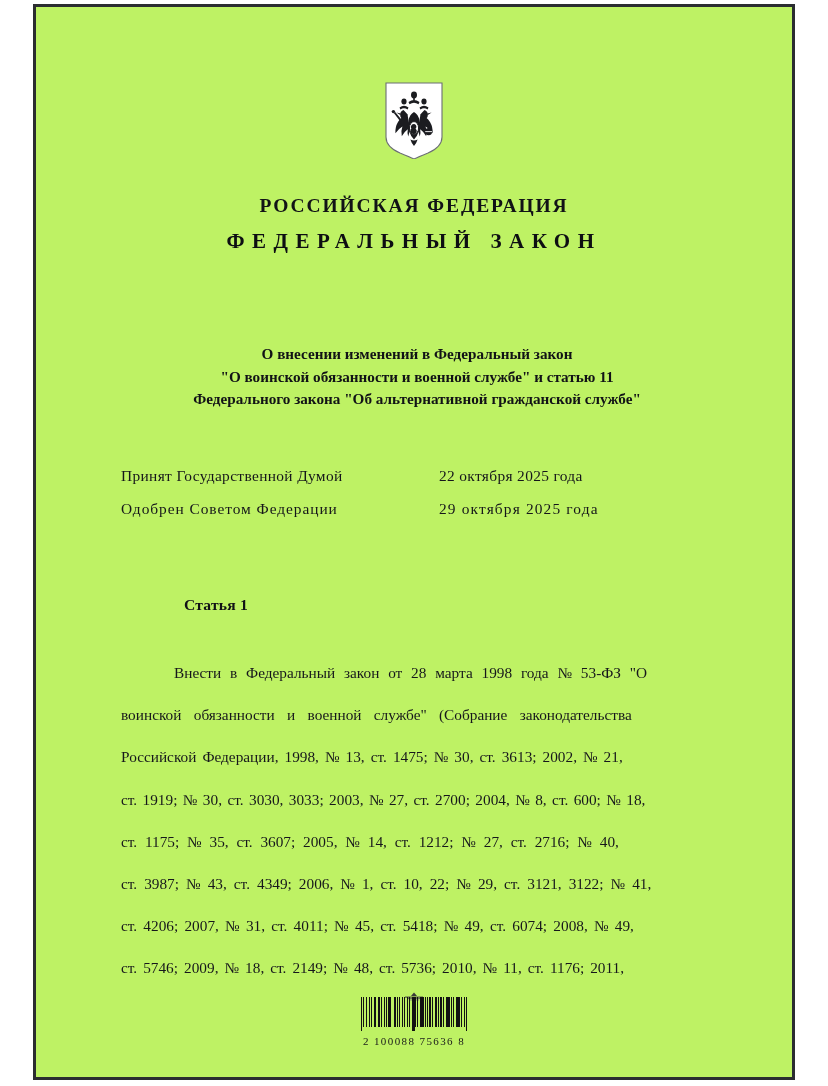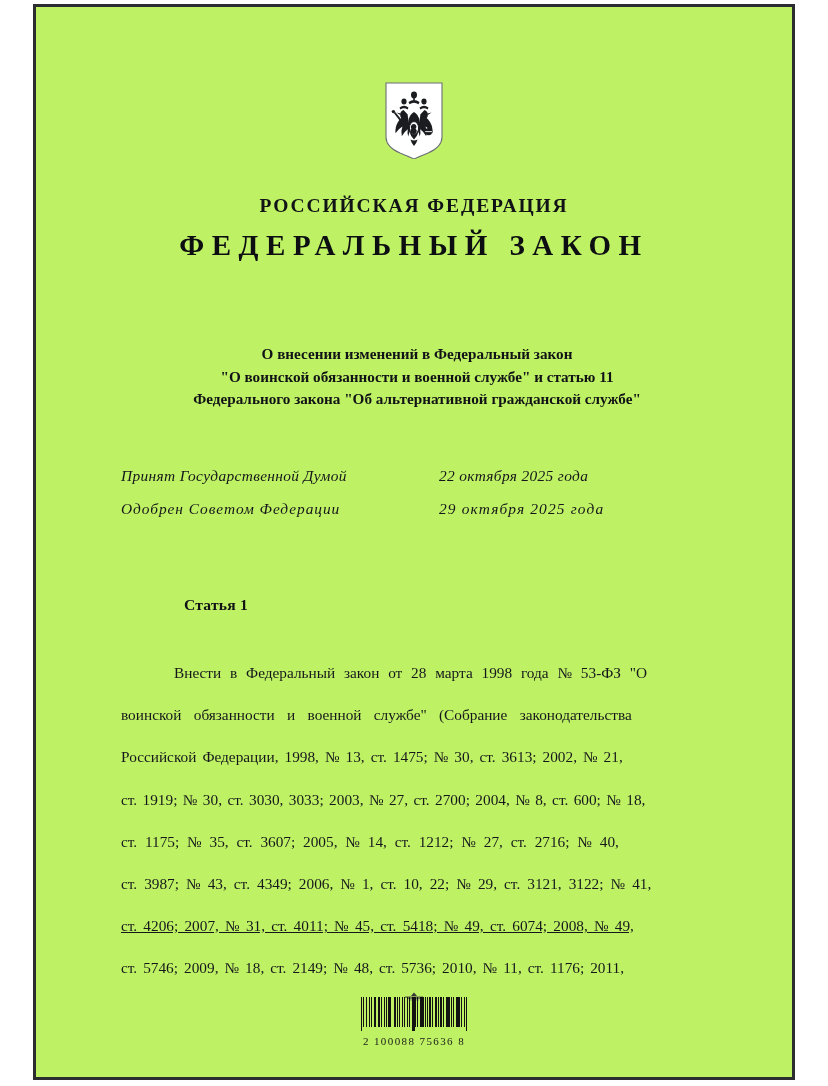--- a/index.html
+++ b/index.html
@@ -62,21 +62,21 @@
     color: #111216;
     font-family: "Liberation Serif", "DejaVu Serif", serif;
   }
 
   .law-line {
     position: absolute;
     top: 222px;
     left: 0;
     width: 100%;
     text-align: center;
-    font-size: 29px;
+    font-size: 21px;
     font-weight: 700;
     letter-spacing: 7.5px;
     color: #0d0e12;
     font-family: "Liberation Serif", "DejaVu Serif", serif;
   }
 
   
   .doc-title {
     position: absolute;
     top: 336px;
@@ -96,21 +96,20 @@
     top: 460px;
     left: 85px;
     width: 600px;
   }
   .adopt-row {
     display: flex;
     align-items: baseline;
     height: 33px;
     font-size: 15.4px;
     color: #15161a;
-    font-style: italic;
   }
   .adopt-label {
     width: 318px;
     letter-spacing: 0.35px;
   }
   .adopt-label.wide { letter-spacing: 0.95px; }
   .adopt-date { letter-spacing: 0.35px; }
   .adopt-date.wide { letter-spacing: 1.15px; }
 
   
@@ -141,21 +140,21 @@
   }
   .body-line > span { display: inline-block; }
 
   
   .ln1 { padding-left: 53px; word-spacing: 5.0px; margin-top: 32px; }
   .ln2 { word-spacing: 8.5px; }
   .ln3 { word-spacing: 2.2px; }
   .ln4 { word-spacing: 1.6px; }
   .ln5 { word-spacing: 4.0px; }
   .ln6 { word-spacing: 3.2px; }
-  .ln7 { word-spacing: 2.4px; text-decoration: underline; }
+  .ln7 { word-spacing: 2.4px; }
   .ln8 { word-spacing: 2.2px; }
 
   
   .barcode-wrap {
     position: absolute;
     bottom: 30px;
     left: 0;
     width: 100%;
     display: flex;
     flex-direction: column;

